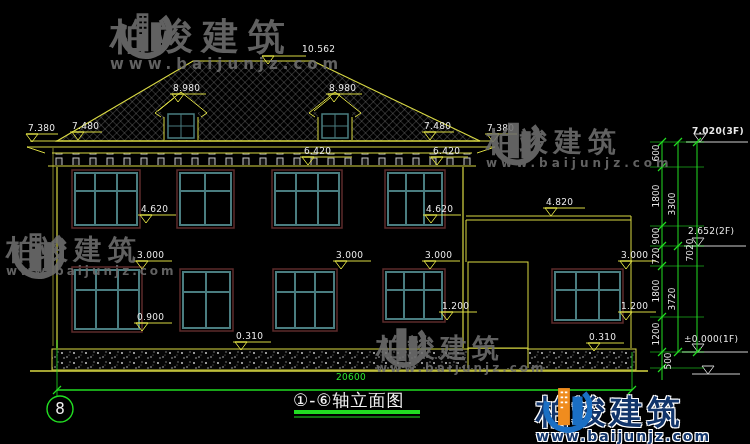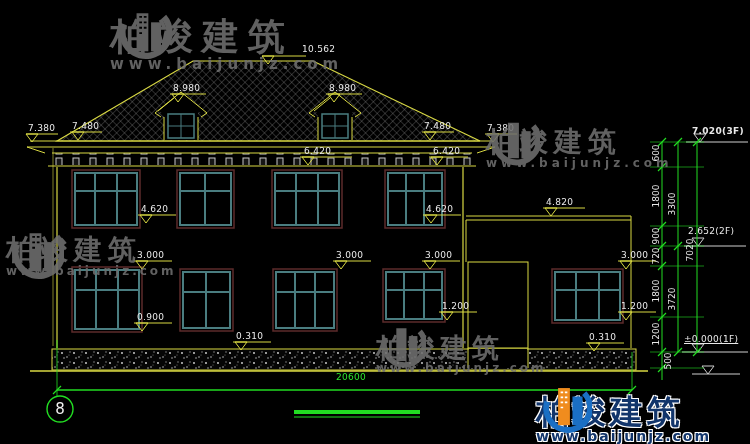--- a/index.html
+++ b/index.html
@@ -209,34 +209,35 @@
   <div class="dim" style="left:621px;top:250px;">3.000</div>
   <div class="dim" style="left:442px;top:301px;">1.200</div>
   <div class="dim" style="left:621px;top:301px;">1.200</div>
   <div class="dim" style="left:137px;top:312px;">0.900</div>
   <div class="dim" style="left:236px;top:331px;">0.310</div>
   <div class="dim" style="left:589px;top:332px;">0.310</div>
   <div class="dim green-text" style="left:336px;top:372px;">20600</div>
 
   <div class="dim" style="left:692px;top:126px;font-weight:bold;">7.020(3F)</div>
   <div class="dim" style="left:688px;top:226px;">2.652(2F)</div>
-  <div class="dim" style="left:684px;top:334px;text-decoration:underline;">±0.000(1F)</div>
+  <div class="dim" style="left:684px;top:334px;">±0.000(1F)</div>
 
   <div class="dimv" style="left:656px;top:153px;">600</div>
   <div class="dimv" style="left:656px;top:196px;">1800</div>
   <div class="dimv" style="left:656px;top:236px;">900</div>
   <div class="dimv" style="left:656px;top:256px;">720</div>
   <div class="dimv" style="left:656px;top:291px;">1800</div>
   <div class="dimv" style="left:656px;top:334px;">1200</div>
   <div class="dimv" style="left:668px;top:361px;">500</div>
   <div class="dimv" style="left:672px;top:204px;">3300</div>
   <div class="dimv" style="left:672px;top:299px;">3720</div>
   <div class="dimv" style="left:690px;top:250px;">7020</div>
 
   <div class="axis-num" style="left:60px;top:409px;">8</div>
+  <div class="drawing-title">①-⑥轴立面图</div>
 
   <div class="wm wm1">
     <svg width="64" height="58" viewBox="0 0 64 64">
       <path d="M12,20 A26,26 0 1 0 56,12" fill="none" stroke="#6f6f6f" stroke-width="7"></path>
       <rect x="26" y="8" width="13" height="42" fill="#6f6f6f"></rect>
       <rect x="42" y="18" width="11" height="32" fill="#6f6f6f"></rect>
       <path d="M29,12 h3 M29,18 h3 M29,24 h3 M29,30 h3 M34,12 h3 M34,18 h3 M34,24 h3" stroke="#000" stroke-width="2"></path>
     </svg>
     <div class="tx">
       <span class="brand">柏竣建筑</span>

